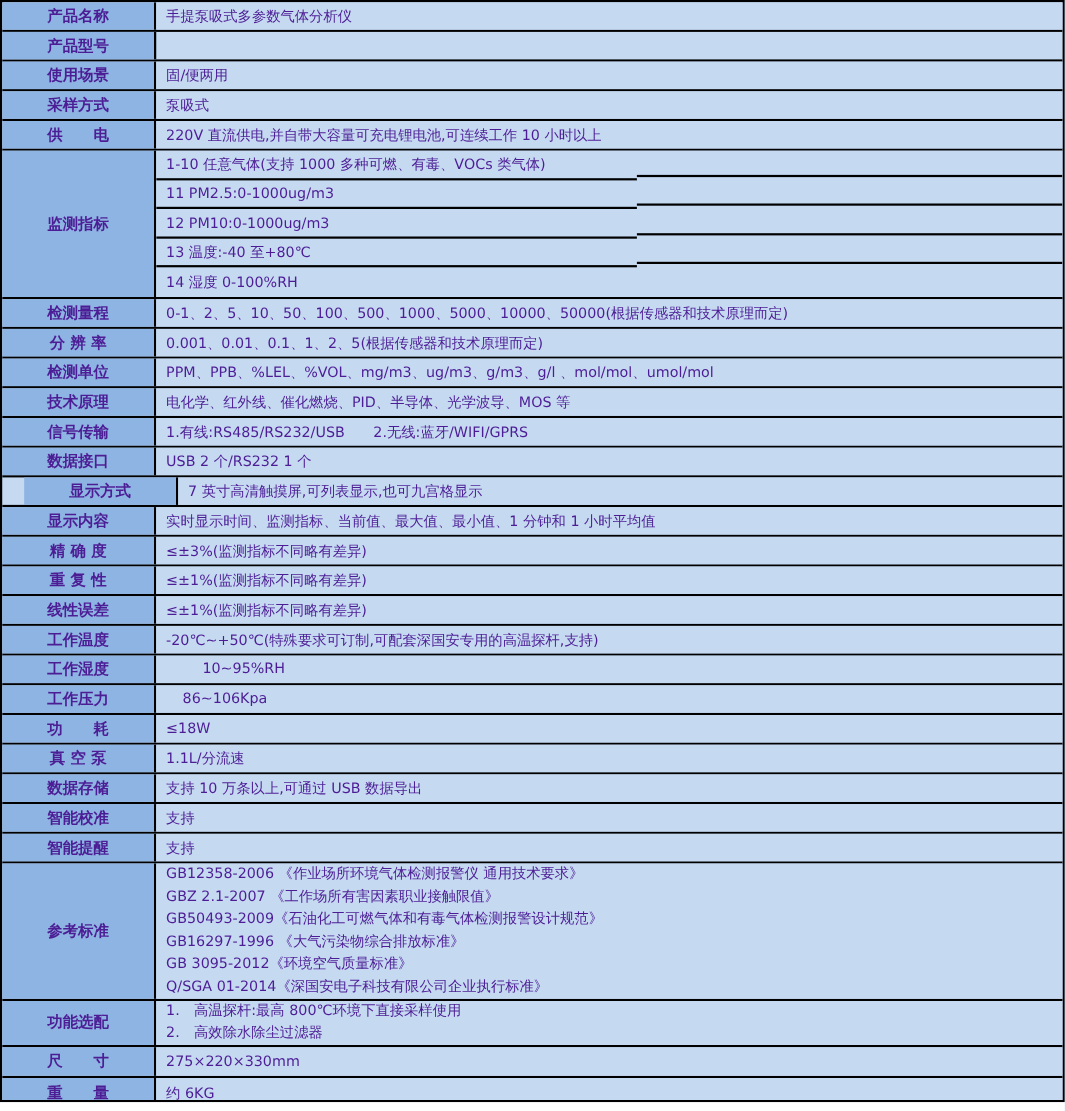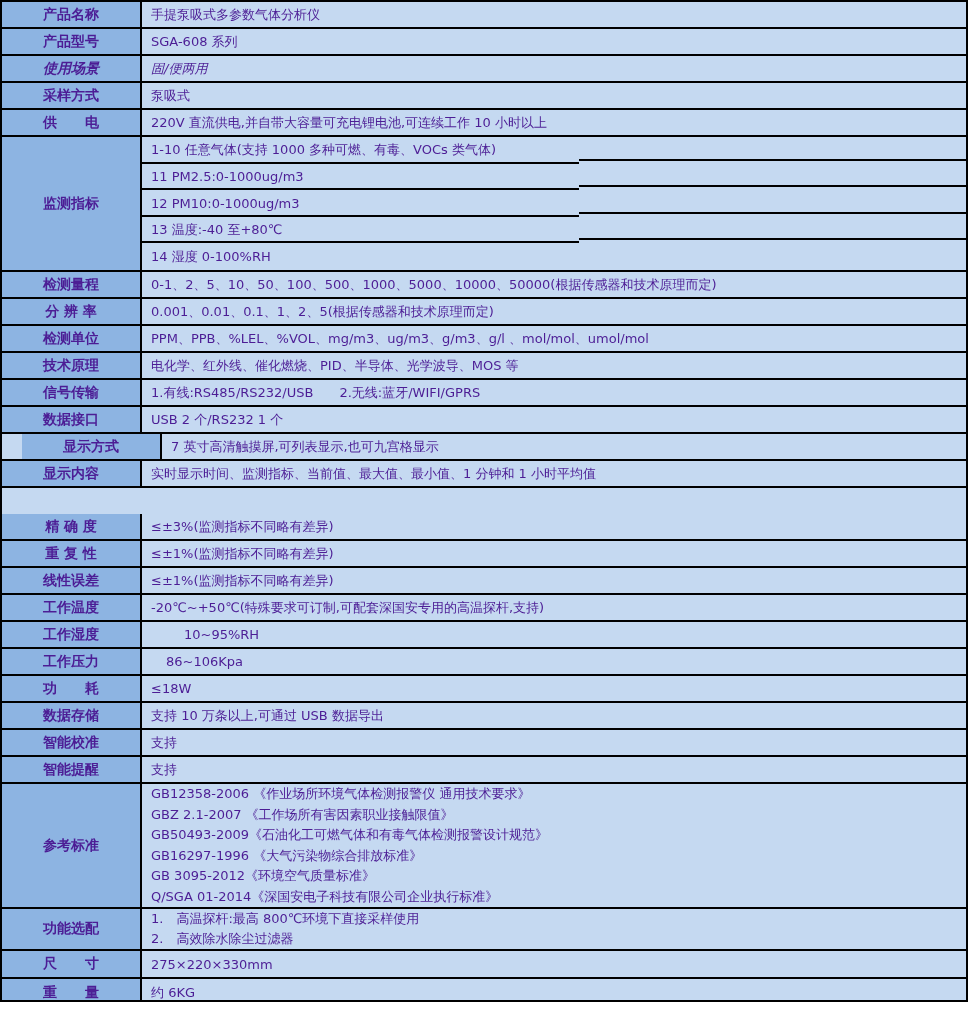--- a/index.html
+++ b/index.html
@@ -88,23 +88,22 @@
 </head>
 <body>
 
 <div class="spec-table" id="spec-table" style="border-color: rgb(0, 0, 0);">
     <div class="row" style="height: 27px;">
       <div class="label-cell" style="background: rgb(141, 180, 226);">产品名称</div>
       <div class="value-cell" style="background: rgb(197, 217, 241);">手提泵吸式多参数气体分析仪</div>
     </div>
     <div class="row" style="height: 27px;">
       <div class="label-cell" style="background: rgb(141, 180, 226);">产品型号</div>
-      <div class="value-cell" style="background: rgb(197, 217, 241);">SGA-608 系列</div>
-    </div>
-    <div class="row" style="height: 27px; font-style: italic;">
+    </div>
+    <div class="row" style="height: 27px;">
       <div class="label-cell" style="background: rgb(141, 180, 226);">使用场景</div>
       <div class="value-cell" style="background: rgb(197, 217, 241);">固/便两用</div>
     </div>
     <div class="row" style="height: 27px;">
       <div class="label-cell" style="background: rgb(141, 180, 226);">采样方式</div>
       <div class="value-cell" style="background: rgb(197, 217, 241);">泵吸式</div>
     </div>
     <div class="row" style="height: 27px;">
       <div class="label-cell" style="background: rgb(141, 180, 226);">供　　电</div>
       <div class="value-cell" style="background: rgb(197, 217, 241);">220V 直流供电,并自带大容量可充电锂电池,可连续工作 10 小时以上</div>
@@ -138,21 +137,21 @@
       <div class="value-cell" style="background: rgb(197, 217, 241);">USB 2 个/RS232 1 个</div>
     </div>
     <div class="row" style="height: 27px; padding-left: 20px;">
       <div class="label-cell" style="background: rgb(141, 180, 226);">显示方式</div>
       <div class="value-cell" style="background: rgb(197, 217, 241);">7 英寸高清触摸屏,可列表显示,也可九宫格显示</div>
     </div>
     <div class="row" style="height: 27px;">
       <div class="label-cell" style="background: rgb(141, 180, 226);">显示内容</div>
       <div class="value-cell" style="background: rgb(197, 217, 241);">实时显示时间、监测指标、当前值、最大值、最小值、1 分钟和 1 小时平均值</div>
     </div>
-    <div class="row" style="height: 27px; margin-top: 26px;">
+    <div class="row" style="height: 27px;">
       <div class="label-cell" style="background: rgb(141, 180, 226);">精 确 度</div>
       <div class="value-cell" style="background: rgb(197, 217, 241);">≤±3%(监测指标不同略有差异)</div>
     </div>
     <div class="row" style="height: 27px;">
       <div class="label-cell" style="background: rgb(141, 180, 226);">重 复 性</div>
       <div class="value-cell" style="background: rgb(197, 217, 241);">≤±1%(监测指标不同略有差异)</div>
     </div>
     <div class="row" style="height: 27px;">
       <div class="label-cell" style="background: rgb(141, 180, 226);">线性误差</div>
       <div class="value-cell" style="background: rgb(197, 217, 241);">≤±1%(监测指标不同略有差异)</div>
@@ -165,20 +164,24 @@
       <div class="label-cell" style="background: rgb(141, 180, 226);">工作湿度</div>
       <div class="value-cell" style="background: rgb(197, 217, 241); padding-left: 42px;">10~95%RH</div>
     </div>
     <div class="row" style="height: 27px;">
       <div class="label-cell" style="background: rgb(141, 180, 226);">工作压力</div>
       <div class="value-cell" style="background: rgb(197, 217, 241); padding-left: 24px;">86~106Kpa</div>
     </div>
     <div class="row" style="height: 27px;">
       <div class="label-cell" style="background: rgb(141, 180, 226);">功　　耗</div>
       <div class="value-cell" style="background: rgb(197, 217, 241);">≤18W</div>
+    </div>
+    <div class="row" style="height: 27px;">
+      <div class="label-cell" style="background: rgb(141, 180, 226);">真 空 泵</div>
+      <div class="value-cell" style="background: rgb(197, 217, 241);">1.1L/分流速</div>
     </div>
     <div class="row" style="height: 27px;">
       <div class="label-cell" style="background: rgb(141, 180, 226);">数据存储</div>
       <div class="value-cell" style="background: rgb(197, 217, 241);">支持 10 万条以上,可通过 USB 数据导出</div>
     </div>
     <div class="row" style="height: 27px;">
       <div class="label-cell" style="background: rgb(141, 180, 226);">智能校准</div>
       <div class="value-cell" style="background: rgb(197, 217, 241);">支持</div>
     </div>
     <div class="row" style="height: 27px;">

